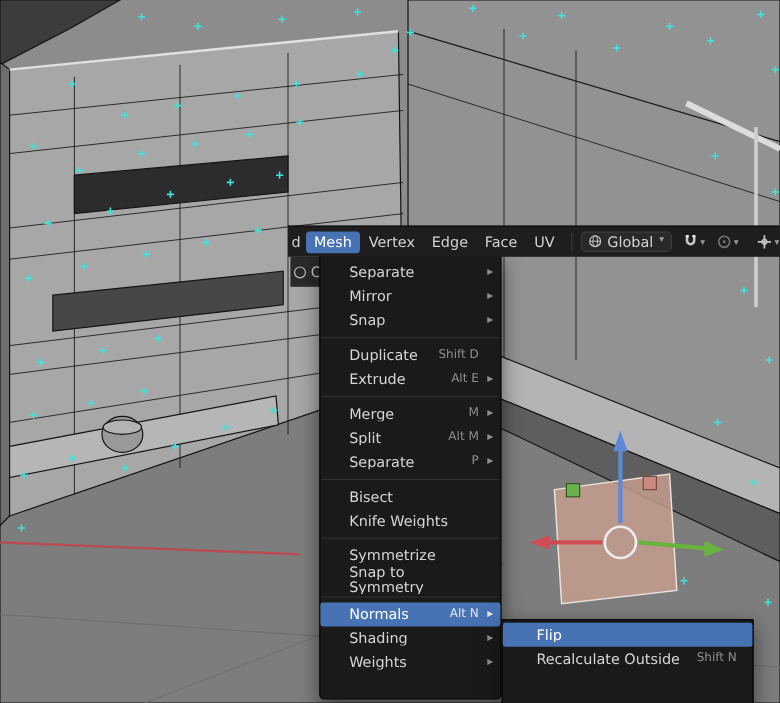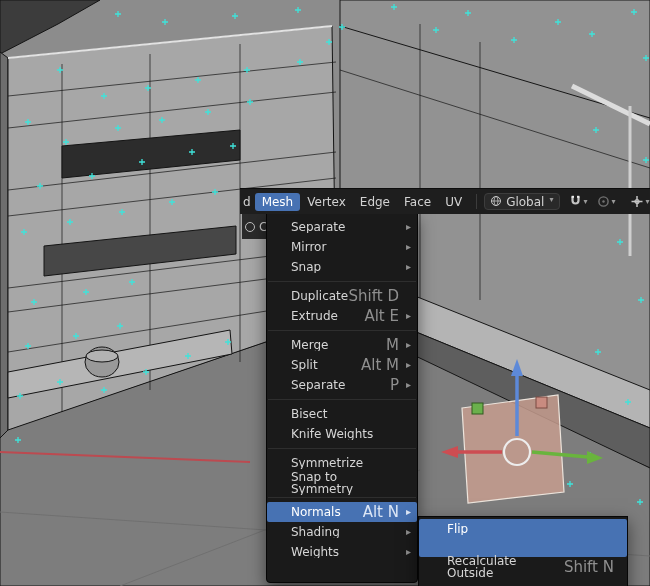--- a/index.html
+++ b/index.html
@@ -29,23 +29,23 @@
   .redo-frag .dot{width:8px;height:8px;border:1.5px solid #bdbdbd;border-radius:50%;flex:none;}
 
   
   .menu-panel{position:absolute;left:266px;top:213px;width:150px;background:#1a1a1a;
               border:1px solid #060606;box-shadow:0 6px 16px rgba(0,0,0,.5);z-index:4;
               padding-top:3px;border-radius:0 0 4px 4px;}
   .submenu-panel{position:absolute;left:418px;top:516px;width:208px;min-height:84px;background:#1a1a1a;
               border:1px solid #060606;box-shadow:0 6px 16px rgba(0,0,0,.5);z-index:6;padding:2px 0;}
   .menu-item{height:20px;display:flex;align-items:center;padding:0 6px 0 24px;
              font-size:12px;color:#d6d6d6;line-height:1;}
-  .submenu-panel .menu-item{padding:0 10px 18px 28px;}
+  .submenu-panel .menu-item{padding:0 10px 0 28px;}
   .menu-item .label{flex:1;overflow:hidden;text-overflow:ellipsis;}
-  .menu-item .shortcut{color:#8f8f8f;font-size:15px;margin-right:3px;}
+  .menu-item .shortcut{color:#8f8f8f;font-size:10px;margin-right:3px;}
   .menu-item .arrow{color:#8f8f8f;width:9px;text-align:right;font-size:10px;flex:none;}
   .menu-item.active{background:#4772b3;color:#ffffff;border-radius:2px;align-items:center;}
   .menu-item.active .shortcut,.menu-item.active .arrow{color:#dce6f5;}
   .sep{height:1px;background:#2e2e2e;margin:4px 1px;}
 </style>
 </head>
 <body>
 
 <div id="stage">
 

